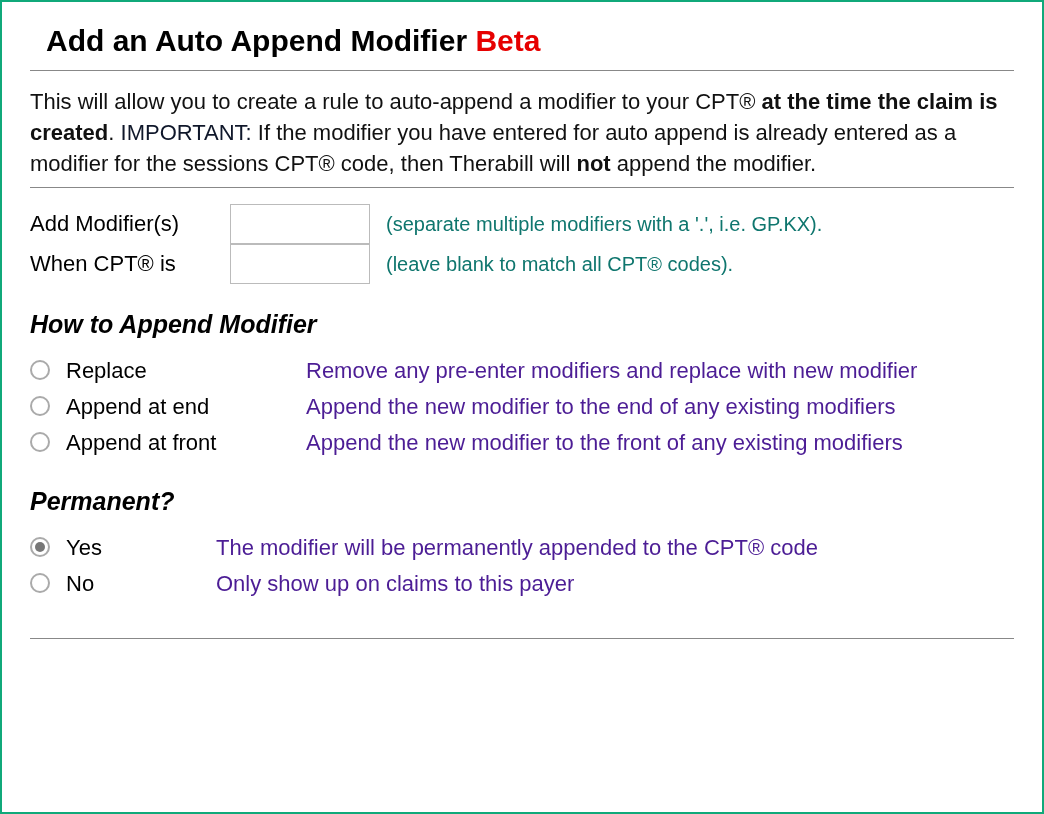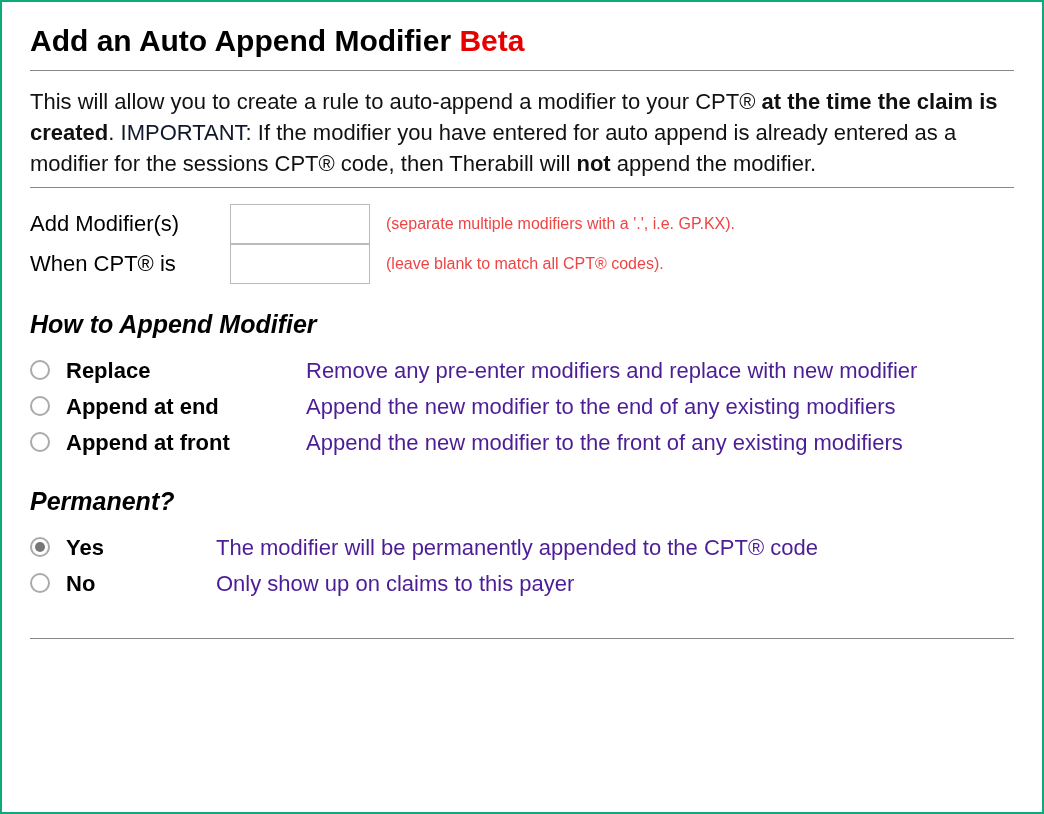--- a/index.html
+++ b/index.html
@@ -3,46 +3,46 @@
 <meta charset="utf-8">
 <style>
   * { box-sizing: border-box; }
   html, body { margin: 0; padding: 0; font-family: Arial, Helvetica, sans-serif; background: #fff; }
   .wrap {
     width: 1044px;
     height: 814px;
     border: 2px solid #10A97A;
     padding: 22px 28px 22px 28px;
   }
-  h1.title { font-size: 30px; font-weight: bold; margin: 0 0 12px 0; color:#000; }
+  h1.title { font-size: 30px; font-weight: bold; margin: 0 0 12px 16px; color:#000; }
   h1.title .beta { color: #E60000; }
   hr.rule { border: none; border-top: 1px solid #888; margin: 8px 0 16px 0; }
   .intro { font-size: 22px; line-height: 1.4; color:#111; }
   .intro .bold { font-weight: bold; }
   .intro .imp { color: #0f172a; }
   .form-table { border-collapse: collapse; margin-top: 6px; }
   .form-table td { padding: 0; vertical-align: middle; }
   .form-table .lbl { font-size: 22px; width: 200px; }
   .form-table input[type=text] {
     width: 140px; height: 40px; border: 1px solid #bbb; font-size: 20px; padding: 4px;
   }
-  .form-table .hint { font-size: 16px; padding-left: 16px; color:#ef4444; }
+  .form-table .hint { font-size: 20px; padding-left: 16px; color:#0f766e; }
   h2.section { font-size: 25px; font-weight: bold; margin: 26px 0 14px 0; font-style: italic; }
   .opt-table { border-collapse: collapse; width: 100%; }
   .opt-table td { padding: 5px 0; vertical-align: top; font-size: 22px; }
   .opt-table .radio-cell { width: 36px; }
   .radio {
     display:inline-block; width:20px; height:20px; border-radius:50%;
     border:2px solid #aaa; background:#fff; position:relative; top:2px; cursor:pointer;
   }
   .radio.fill::after {
     content:""; position:absolute; width:10px; height:10px; border-radius:50%;
     background:#777; top:3px; left:3px;
   }
-  .opt-table .name-cell { font-weight: bold; }
+  .opt-table .name-cell { font-weight: normal; }
   .opt-table .desc-cell { color:#4c1d95; }
   .opt-w1 { width: 240px; }
   .opt-w2 { width: 150px; }
   .button-bar { text-align: center; margin-top: 12px; }
   .button-bar button {
     background: #10A97A; color:#fff; border:1px solid #888;
     font-size: 22px; font-weight: bold; padding: 7px 22px;
     border-radius: 24px; cursor:pointer; margin: 0 4px;
   }
 </style>

